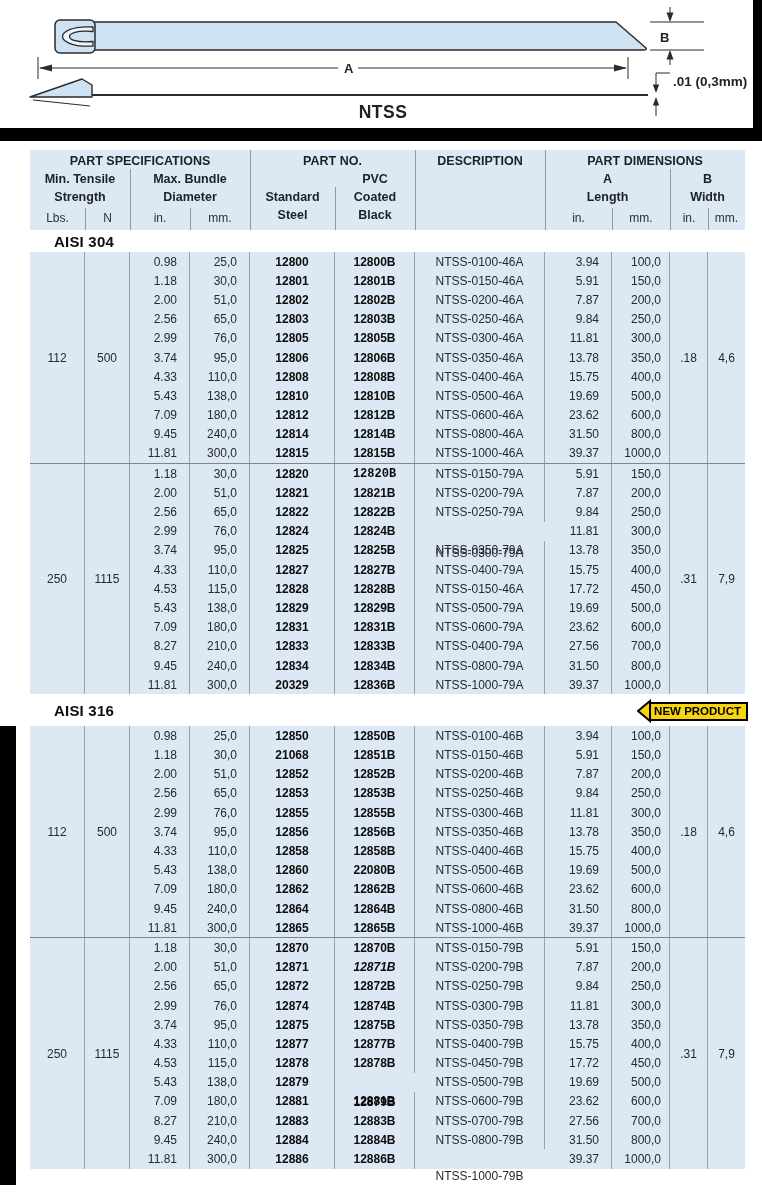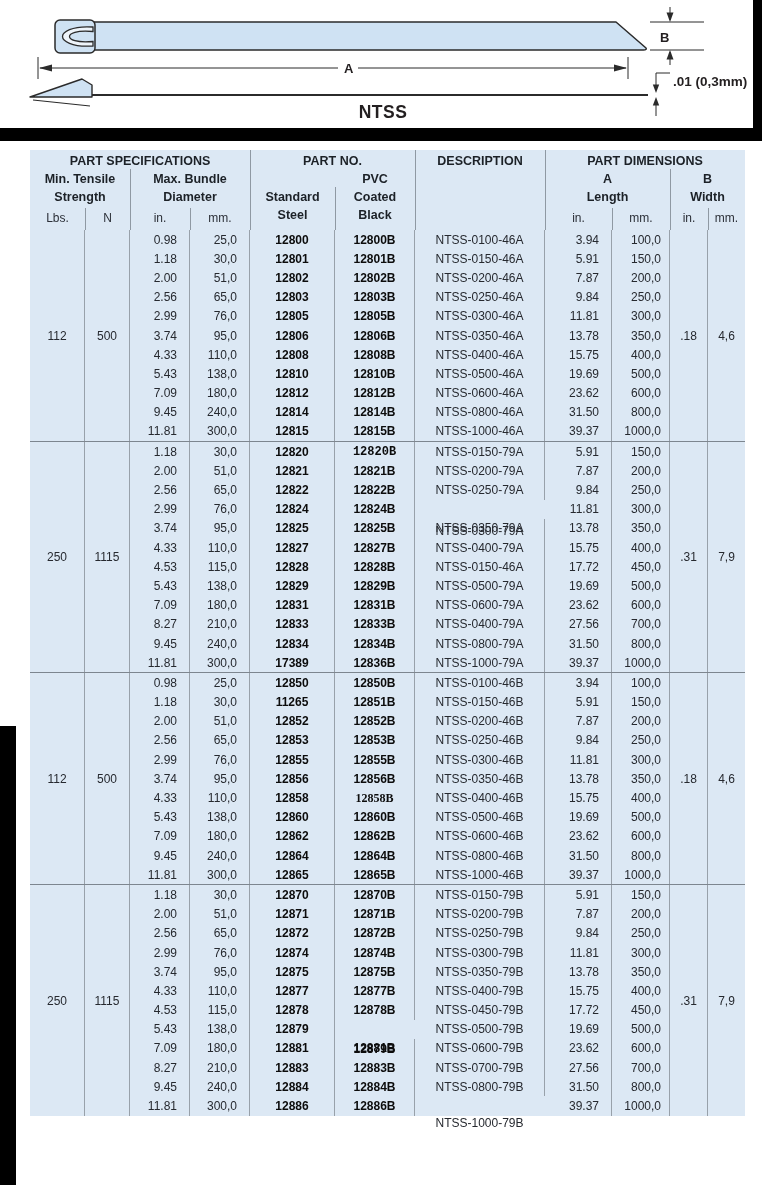--- a/index.html
+++ b/index.html
@@ -134,20 +134,23 @@
       <div class="hline" style="left:515px;top:0;height:80px;"></div>
       <div class="hline" style="left:100px;top:19px;height:61px;"></div>
       <div class="hline" style="left:640px;top:19px;height:61px;"></div>
       <div class="hline" style="left:305px;top:37px;height:43px;"></div>
       <div class="hline" style="left:55px;top:58px;height:22px;"></div>
       <div class="hline" style="left:160px;top:58px;height:22px;"></div>
       <div class="hline" style="left:582px;top:58px;height:22px;"></div>
       <div class="hline" style="left:678px;top:58px;height:22px;"></div>
     </div>
 
+    <div class="section-title">
+      <span class="stxt">AISI 304</span>
+    </div>
     <div class="group">
         <div class="cell c-lbs" style="grid-area: 1 / 1 / span 11;">112</div>
         <div class="cell c-n" style="grid-area: 1 / 2 / span 11;">500</div>
         <div class="cell c-bin" style="grid-area: 1 / 10 / span 11;">.18</div>
         <div class="cell c-bmm" style="grid-area: 1 / 11 / span 11;">4,6</div>
         <div class="cell c-in" style="grid-area: 1 / 3;">0.98</div>
         <div class="cell c-mm" style="grid-area: 1 / 4;">25,0</div>
         <div class="cell c-std" style="grid-area: 1 / 5;">12800</div>
         <div class="cell c-pvc" style="grid-area: 1 / 6;">12800B</div>
         <div class="cell c-desc" style="grid-area: 1 / 7;">NTSS-0100-46A</div>
@@ -301,42 +304,51 @@
         <div class="cell c-amm" style="grid-area: 10 / 9;">700,0</div>
         <div class="cell c-in" style="grid-area: 11 / 3;">9.45</div>
         <div class="cell c-mm" style="grid-area: 11 / 4;">240,0</div>
         <div class="cell c-std" style="grid-area: 11 / 5;">12834</div>
         <div class="cell c-pvc" style="grid-area: 11 / 6; text-align: center;">12834B</div>
         <div class="cell c-desc" style="grid-area: 11 / 7;">NTSS-0800-79A</div>
         <div class="cell c-ain" style="grid-area: 11 / 8;">31.50</div>
         <div class="cell c-amm" style="grid-area: 11 / 9;">800,0</div>
         <div class="cell c-in" style="grid-area: 12 / 3;">11.81</div>
         <div class="cell c-mm" style="grid-area: 12 / 4;">300,0</div>
-        <div class="cell c-std" style="grid-area: 12 / 5;">17389</div>
+        <div class="cell c-std" style="grid-area: 12 / 5;">20329</div>
         <div class="cell c-pvc" style="grid-area: 12 / 6;">12836B</div>
         <div class="cell c-desc" style="grid-area: 12 / 7;">NTSS-1000-79A</div>
         <div class="cell c-ain" style="grid-area: 12 / 8;">39.37</div>
         <div class="cell c-amm" style="grid-area: 12 / 9;">1000,0</div>
       </div>
 
+    <div class="section-title tall">
+      <span class="stxt">AISI 316</span>
+      <div class="badge">
+        <svg class="badge-arrow" width="14" height="24" viewBox="0 0 14 24">
+          <polygon points="13,2 1,12 13,22" fill="#f6d40e" stroke="#000" stroke-width="2"></polygon>
+        </svg>
+        <span class="badge-label">NEW PRODUCT</span>
+      </div>
+    </div>
     <div class="group">
         <div class="cell c-lbs" style="grid-area: 1 / 1 / span 11;">112</div>
         <div class="cell c-n" style="grid-area: 1 / 2 / span 11;">500</div>
         <div class="cell c-bin" style="grid-area: 1 / 10 / span 11;">.18</div>
         <div class="cell c-bmm" style="grid-area: 1 / 11 / span 11;">4,6</div>
         <div class="cell c-in" style="grid-area: 1 / 3;">0.98</div>
         <div class="cell c-mm" style="grid-area: 1 / 4;">25,0</div>
         <div class="cell c-std" style="grid-area: 1 / 5;">12850</div>
         <div class="cell c-pvc" style="grid-area: 1 / 6;">12850B</div>
         <div class="cell c-desc" style="grid-area: 1 / 7;">NTSS-0100-46B</div>
         <div class="cell c-ain" style="grid-area: 1 / 8;">3.94</div>
         <div class="cell c-amm" style="grid-area: 1 / 9;">100,0</div>
         <div class="cell c-in" style="grid-area: 2 / 3;">1.18</div>
         <div class="cell c-mm" style="grid-area: 2 / 4;">30,0</div>
-        <div class="cell c-std" style="grid-area: 2 / 5;">11265</div>
+        <div class="cell c-std" style="grid-area: 2 / 5;">21068</div>
         <div class="cell c-pvc" style="grid-area: 2 / 6;">12851B</div>
         <div class="cell c-desc" style="grid-area: 2 / 7;">NTSS-0150-46B</div>
         <div class="cell c-ain" style="grid-area: 2 / 8;">5.91</div>
         <div class="cell c-amm" style="grid-area: 2 / 9;">150,0</div>
         <div class="cell c-in" style="grid-area: 3 / 3;">2.00</div>
         <div class="cell c-mm" style="grid-area: 3 / 4;">51,0</div>
         <div class="cell c-std" style="grid-area: 3 / 5;">12852</div>
         <div class="cell c-pvc" style="grid-area: 3 / 6;">12852B</div>
         <div class="cell c-desc" style="grid-area: 3 / 7;">NTSS-0200-46B</div>
         <div class="cell c-ain" style="grid-area: 3 / 8;">7.87</div>
@@ -358,28 +370,28 @@
         <div class="cell c-in" style="grid-area: 6 / 3;">3.74</div>
         <div class="cell c-mm" style="grid-area: 6 / 4;">95,0</div>
         <div class="cell c-std" style="grid-area: 6 / 5;">12856</div>
         <div class="cell c-pvc" style="grid-area: 6 / 6;">12856B</div>
         <div class="cell c-desc" style="grid-area: 6 / 7;">NTSS-0350-46B</div>
         <div class="cell c-ain" style="grid-area: 6 / 8;">13.78</div>
         <div class="cell c-amm" style="grid-area: 6 / 9;">350,0</div>
         <div class="cell c-in" style="grid-area: 7 / 3;">4.33</div>
         <div class="cell c-mm" style="grid-area: 7 / 4;">110,0</div>
         <div class="cell c-std" style="grid-area: 7 / 5;">12858</div>
-        <div class="cell c-pvc" style="grid-area: 7 / 6; font-family: Liberation Serif, serif;">12858B</div>
+        <div class="cell c-pvc" style="grid-area: 7 / 6;">12858B</div>
         <div class="cell c-desc" style="grid-area: 7 / 7;">NTSS-0400-46B</div>
         <div class="cell c-ain" style="grid-area: 7 / 8;">15.75</div>
         <div class="cell c-amm" style="grid-area: 7 / 9;">400,0</div>
         <div class="cell c-in" style="grid-area: 8 / 3;">5.43</div>
         <div class="cell c-mm" style="grid-area: 8 / 4;">138,0</div>
         <div class="cell c-std" style="grid-area: 8 / 5;">12860</div>
-        <div class="cell c-pvc" style="grid-area: 8 / 6;">12860B</div>
+        <div class="cell c-pvc" style="grid-area: 8 / 6;">22080B</div>
         <div class="cell c-desc" style="grid-area: 8 / 7;">NTSS-0500-46B</div>
         <div class="cell c-ain" style="grid-area: 8 / 8;">19.69</div>
         <div class="cell c-amm" style="grid-area: 8 / 9;">500,0</div>
         <div class="cell c-in" style="grid-area: 9 / 3;">7.09</div>
         <div class="cell c-mm" style="grid-area: 9 / 4;">180,0</div>
         <div class="cell c-std" style="grid-area: 9 / 5;">12862</div>
         <div class="cell c-pvc" style="grid-area: 9 / 6;">12862B</div>
         <div class="cell c-desc" style="grid-area: 9 / 7;">NTSS-0600-46B</div>
         <div class="cell c-ain" style="grid-area: 9 / 8;">23.62</div>
         <div class="cell c-amm" style="grid-area: 9 / 9;">600,0</div>
@@ -406,21 +418,21 @@
         <div class="cell c-in" style="grid-area: 1 / 3;">1.18</div>
         <div class="cell c-mm" style="grid-area: 1 / 4;">30,0</div>
         <div class="cell c-std" style="grid-area: 1 / 5;">12870</div>
         <div class="cell c-pvc" style="grid-area: 1 / 6;">12870B</div>
         <div class="cell c-desc" style="grid-area: 1 / 7;">NTSS-0150-79B</div>
         <div class="cell c-ain" style="grid-area: 1 / 8;">5.91</div>
         <div class="cell c-amm" style="grid-area: 1 / 9;">150,0</div>
         <div class="cell c-in" style="grid-area: 2 / 3;">2.00</div>
         <div class="cell c-mm" style="grid-area: 2 / 4;">51,0</div>
         <div class="cell c-std" style="grid-area: 2 / 5;">12871</div>
-        <div class="cell c-pvc" style="grid-area: 2 / 6;">12871B</div>
+        <div class="cell c-pvc" style="grid-area: 2 / 6; font-style: italic;">12871B</div>
         <div class="cell c-desc" style="grid-area: 2 / 7;">NTSS-0200-79B</div>
         <div class="cell c-ain" style="grid-area: 2 / 8;">7.87</div>
         <div class="cell c-amm" style="grid-area: 2 / 9;">200,0</div>
         <div class="cell c-in" style="grid-area: 3 / 3;">2.56</div>
         <div class="cell c-mm" style="grid-area: 3 / 4;">65,0</div>
         <div class="cell c-std" style="grid-area: 3 / 5;">12872</div>
         <div class="cell c-pvc" style="grid-area: 3 / 6;">12872B</div>
         <div class="cell c-desc" style="grid-area: 3 / 7;">NTSS-0250-79B</div>
         <div class="cell c-ain" style="grid-area: 3 / 8;">9.84</div>
         <div class="cell c-amm" style="grid-area: 3 / 9;">250,0</div>

